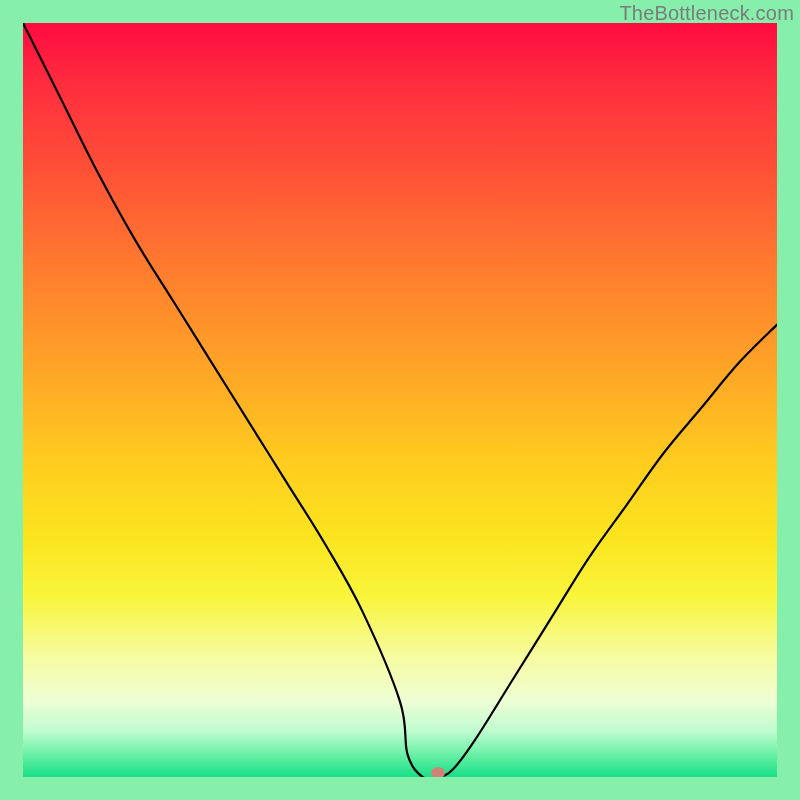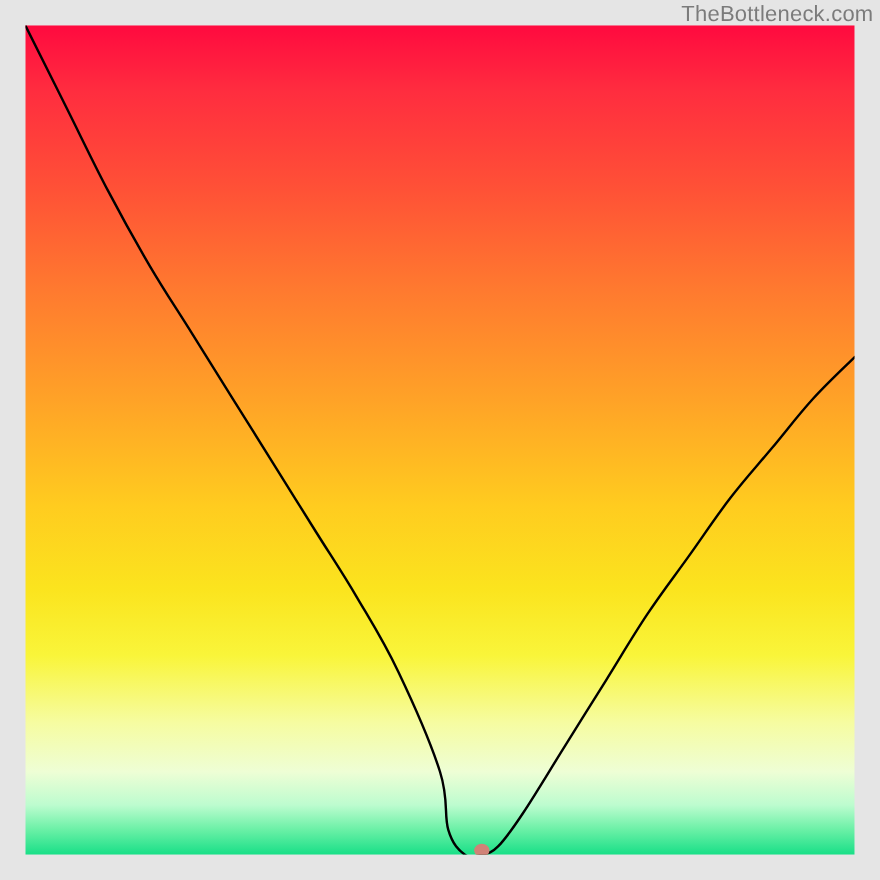--- a/index.html
+++ b/index.html
@@ -7,21 +7,21 @@
     width: 800px;
     height: 800px;
     background: #000;
     position: relative;
     overflow: hidden;
     font-family: Arial, Helvetica, sans-serif;
   }
   .frame {
     position: absolute;
     inset: 0;
-    background: #e5e5e5;
+    background: #86efac;
   }
   .plot-area {
     position: absolute;
     left: 23px;
     top: 23px;
     width: 754px;
     height: 754px;
     overflow: hidden;
   }
   .gradient {

